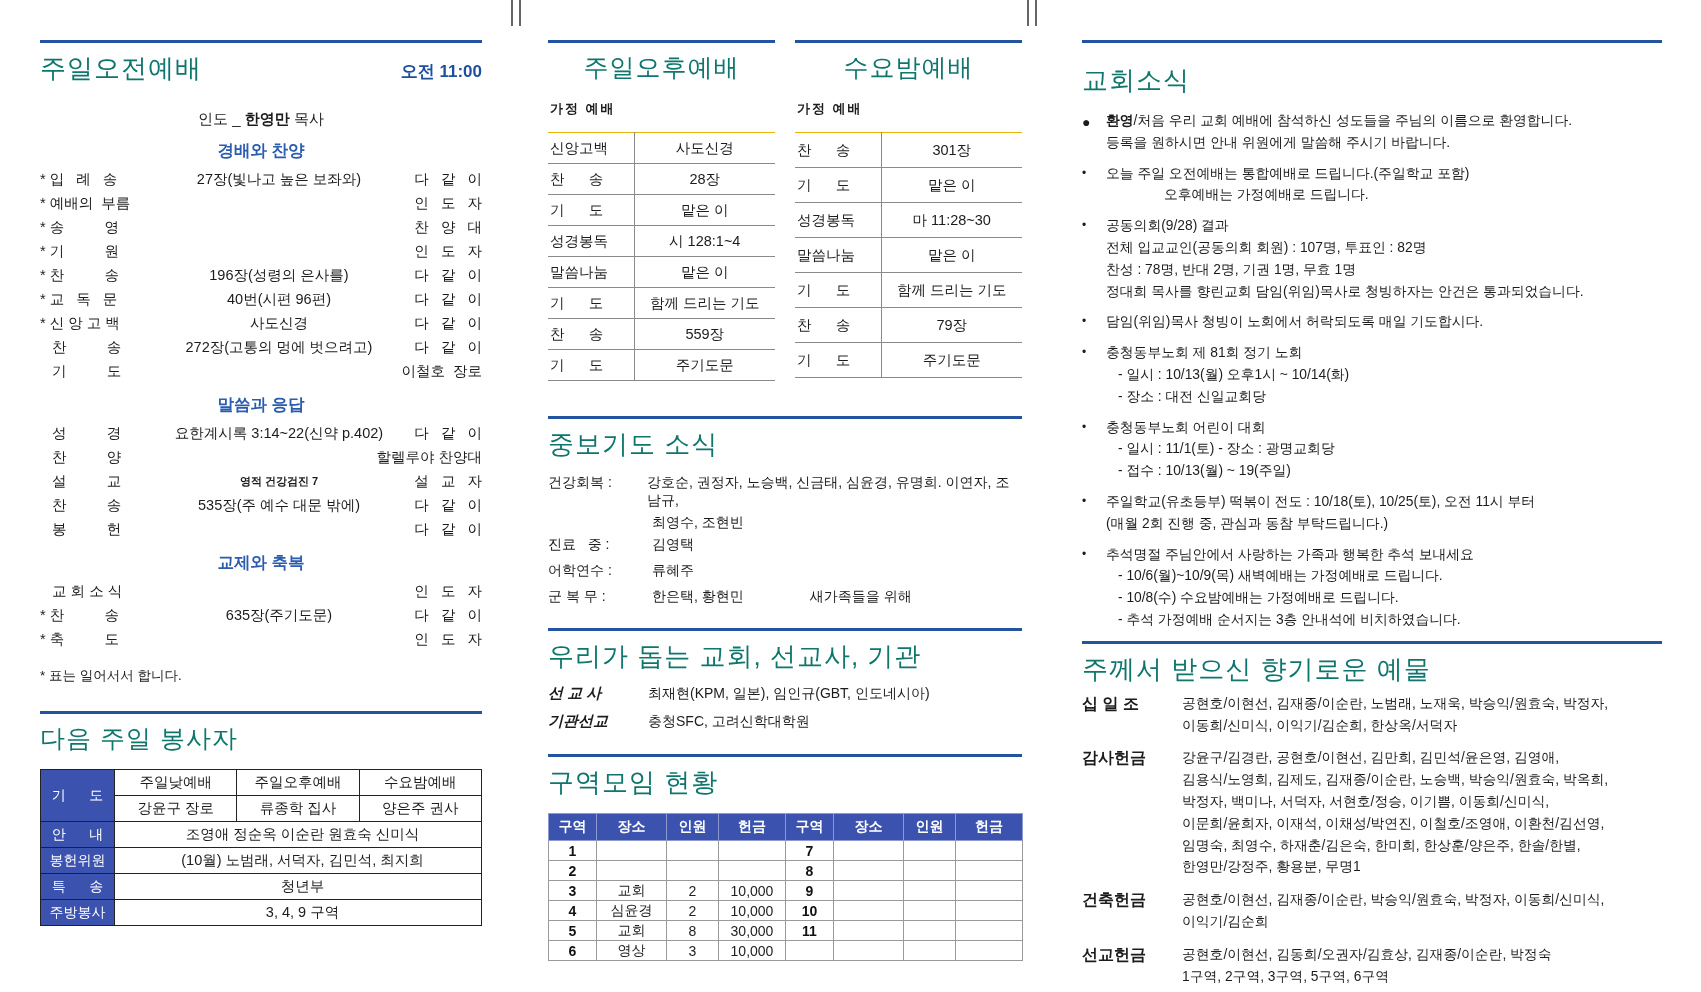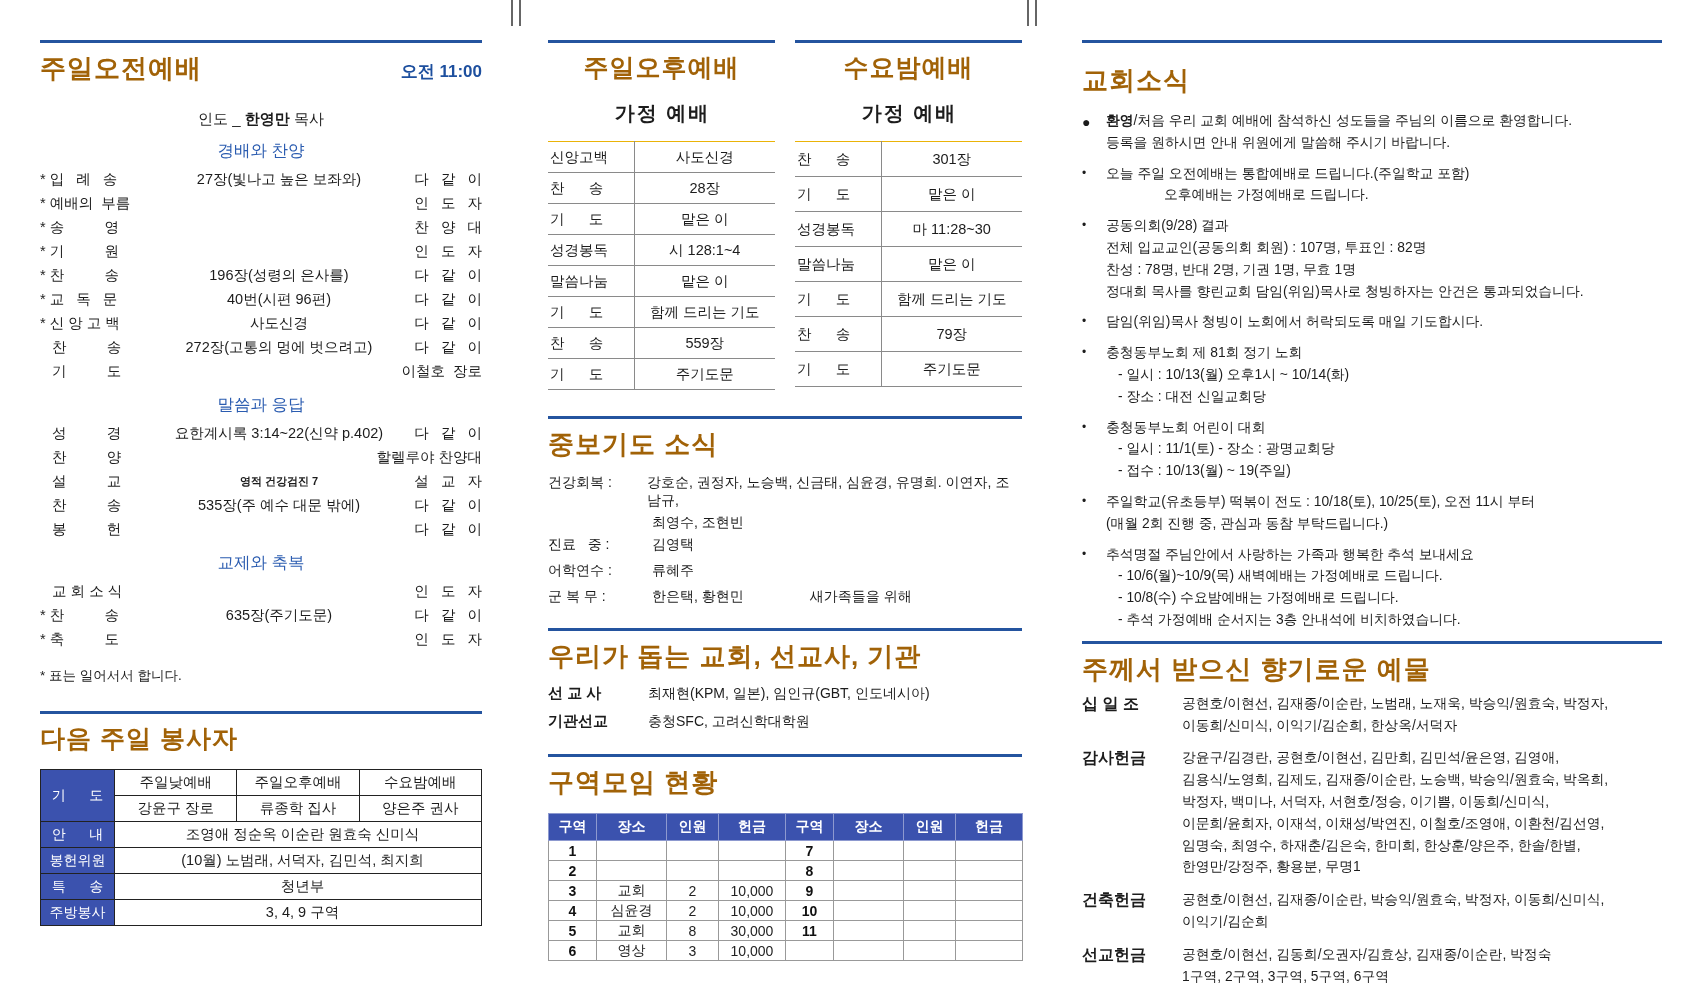--- a/index.html
+++ b/index.html
@@ -7,65 +7,65 @@
   body { width:1701px; height:992px; position:relative; overflow:hidden;
          font-family:"Liberation Sans","DejaVu Sans",sans-serif; color:#1c1c1c; }
   .fold { position:absolute; top:0; width:2px; height:26px; background:#666; }
   .rule { border-top:3px solid #24549f; }
 
   
   .col-left  { position:absolute; left:40px;  top:40px; width:442px; }
   .col-mid   { position:absolute; left:548px; top:40px; width:474px; }
   .col-right { position:absolute; left:1082px;top:40px; width:580px; }
 
-  .big-title { color:#a16207; font-weight:bold; font-size:26px; letter-spacing:1px; }
+  .big-title { color:#0f766e; font-weight:normal; font-size:26px; letter-spacing:1px; }
 
   
   .m-head { display:flex; justify-content:space-between; align-items:flex-end; padding-top:8px; }
   .m-time { color:#1d4f9e; font-weight:bold; font-size:17px; padding-bottom:3px; }
   .m-leader { text-align:center; margin-top:24px; font-size:15px; }
-  .w-heading { text-align:center; color:#2b5cb0; font-weight:normal; font-size:16.5px; margin:11px 0 5px; }
+  .w-heading { text-align:center; color:#2b5cb0; font-weight:bold; font-size:16.5px; margin:11px 0 5px; }
   .w-row { display:flex; align-items:center; height:24px; font-size:14.5px; }
   .w-label { white-space:pre; width:132px; }
   .w-content { flex:1; text-align:center; }
   .w-content.bold { font-weight:bold; font-size:11px; }
   .w-by { white-space:pre; min-width:96px; text-align:right; }
   .footnote { margin-top:16px; font-size:13.5px; }
 
   .servers { margin-top:26px; }
   .servers .big-title { padding-top:8px; font-size:25px; }
   table.sv { border-collapse:collapse; width:100%; margin-top:14px; table-layout:fixed; }
   table.sv td { border:1.5px solid #222; height:26px; font-size:14.5px; text-align:center; }
   table.sv td.blue { background:#3b52ae; color:#fff; white-space:pre; font-size:14px; }
   table.sv col.c0 { width:74px; }
   table.sv td.lft { text-align:center; padding-left:9px; }
 
   
   .halves { display:flex; gap:20px; height:372px; }
   .half { width:227px; }
   .half .big-title { text-align:center; padding-top:8px; font-size:25px; }
-  .home { font-weight:bold; font-size:20px; letter-spacing:2px; margin:16px 0 0 2px;text-align:center; }
+  .home { font-weight:bold; font-size:13px; letter-spacing:2px; margin:16px 0 0 2px; }
   table.svc { border-collapse:collapse; width:100%; margin-top:14px; }
   table.svc td { border-top:1px solid #eab308; border-bottom:1px solid #8a8a8a; font-size:14.5px; }
   table.svc td.lbl { white-space:pre; width:86px; border-right:1px solid #8a8a8a; padding-left:2px; }
   table.svc td.val { text-align:center; }
   table.svc.a td { height:31px; }
   table.svc.w td { height:35px; }
 
   .midsec .big-title { padding-top:8px; }
   .inter { margin-top:4px; }
   .inter-items { margin-top:12px; font-size:14px; }
   .inter-row { display:flex; align-items:baseline; min-height:26px; }
   .inter-label { white-space:pre; width:104px; }
   .inter-cont { margin-left:104px; min-height:26px; display:flex; align-items:center; }
   .inter-note { margin-left:66px; }
 
   .support { margin-top:14px; }
   .sup-row { display:flex; align-items:baseline; min-height:26px; font-size:14px; margin-top:2px; }
-  .sup-label { white-space:pre; width:100px; font-weight:bold; font-size:15px; }
+  .sup-label { white-space:pre; width:100px; font-weight:bold; font-size:15px;font-style:italic; }
 
   .district { margin-top:16px; }
   table.dst { border-collapse:collapse; width:100%; margin-top:13px; table-layout:fixed; }
   table.dst th { background:#3b52ae; color:#fff; font-weight:bold; font-size:14px; height:27px; border:1px solid #8d99cf; }
   table.dst td { border:1px solid #999; height:20px; font-size:14px; text-align:center; color:#222; }
   table.dst td.num { font-weight:bold; color:#111; }
   table.dst col.g0 { width:48px; } table.dst col.g1 { width:70px; }
   table.dst col.g2 { width:52px; } table.dst col.g3 { width:67px; }
 
   

